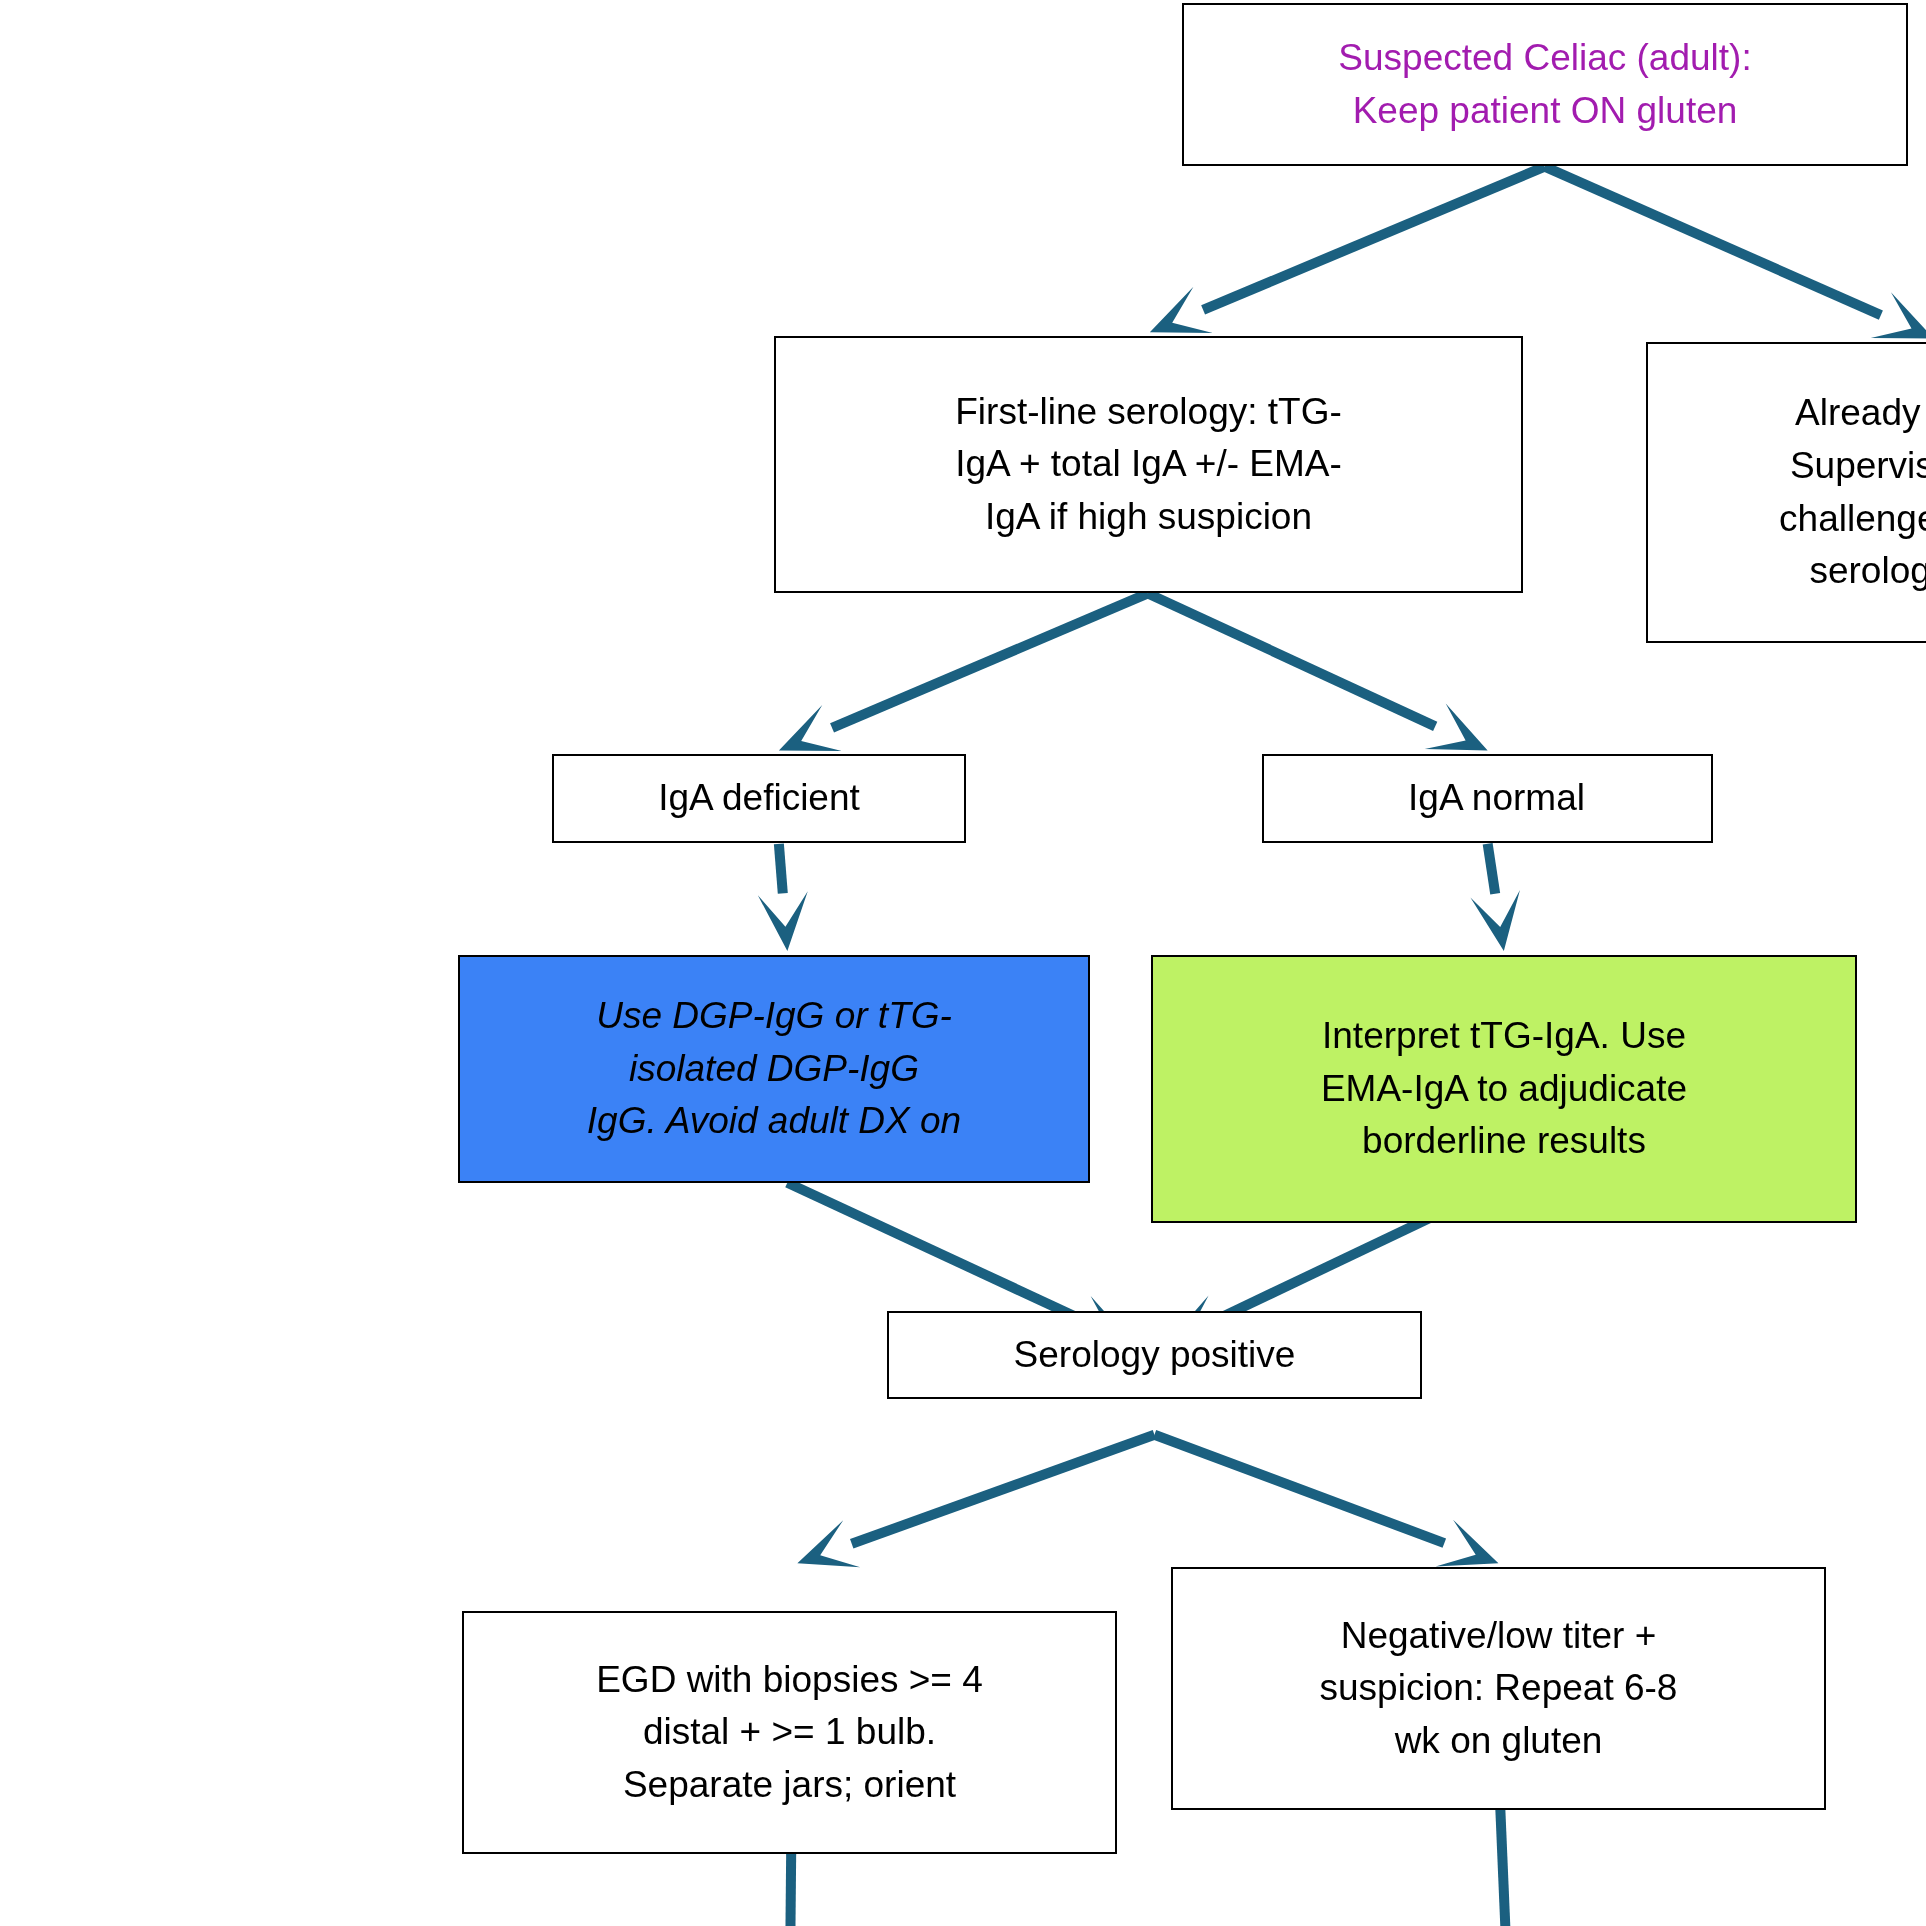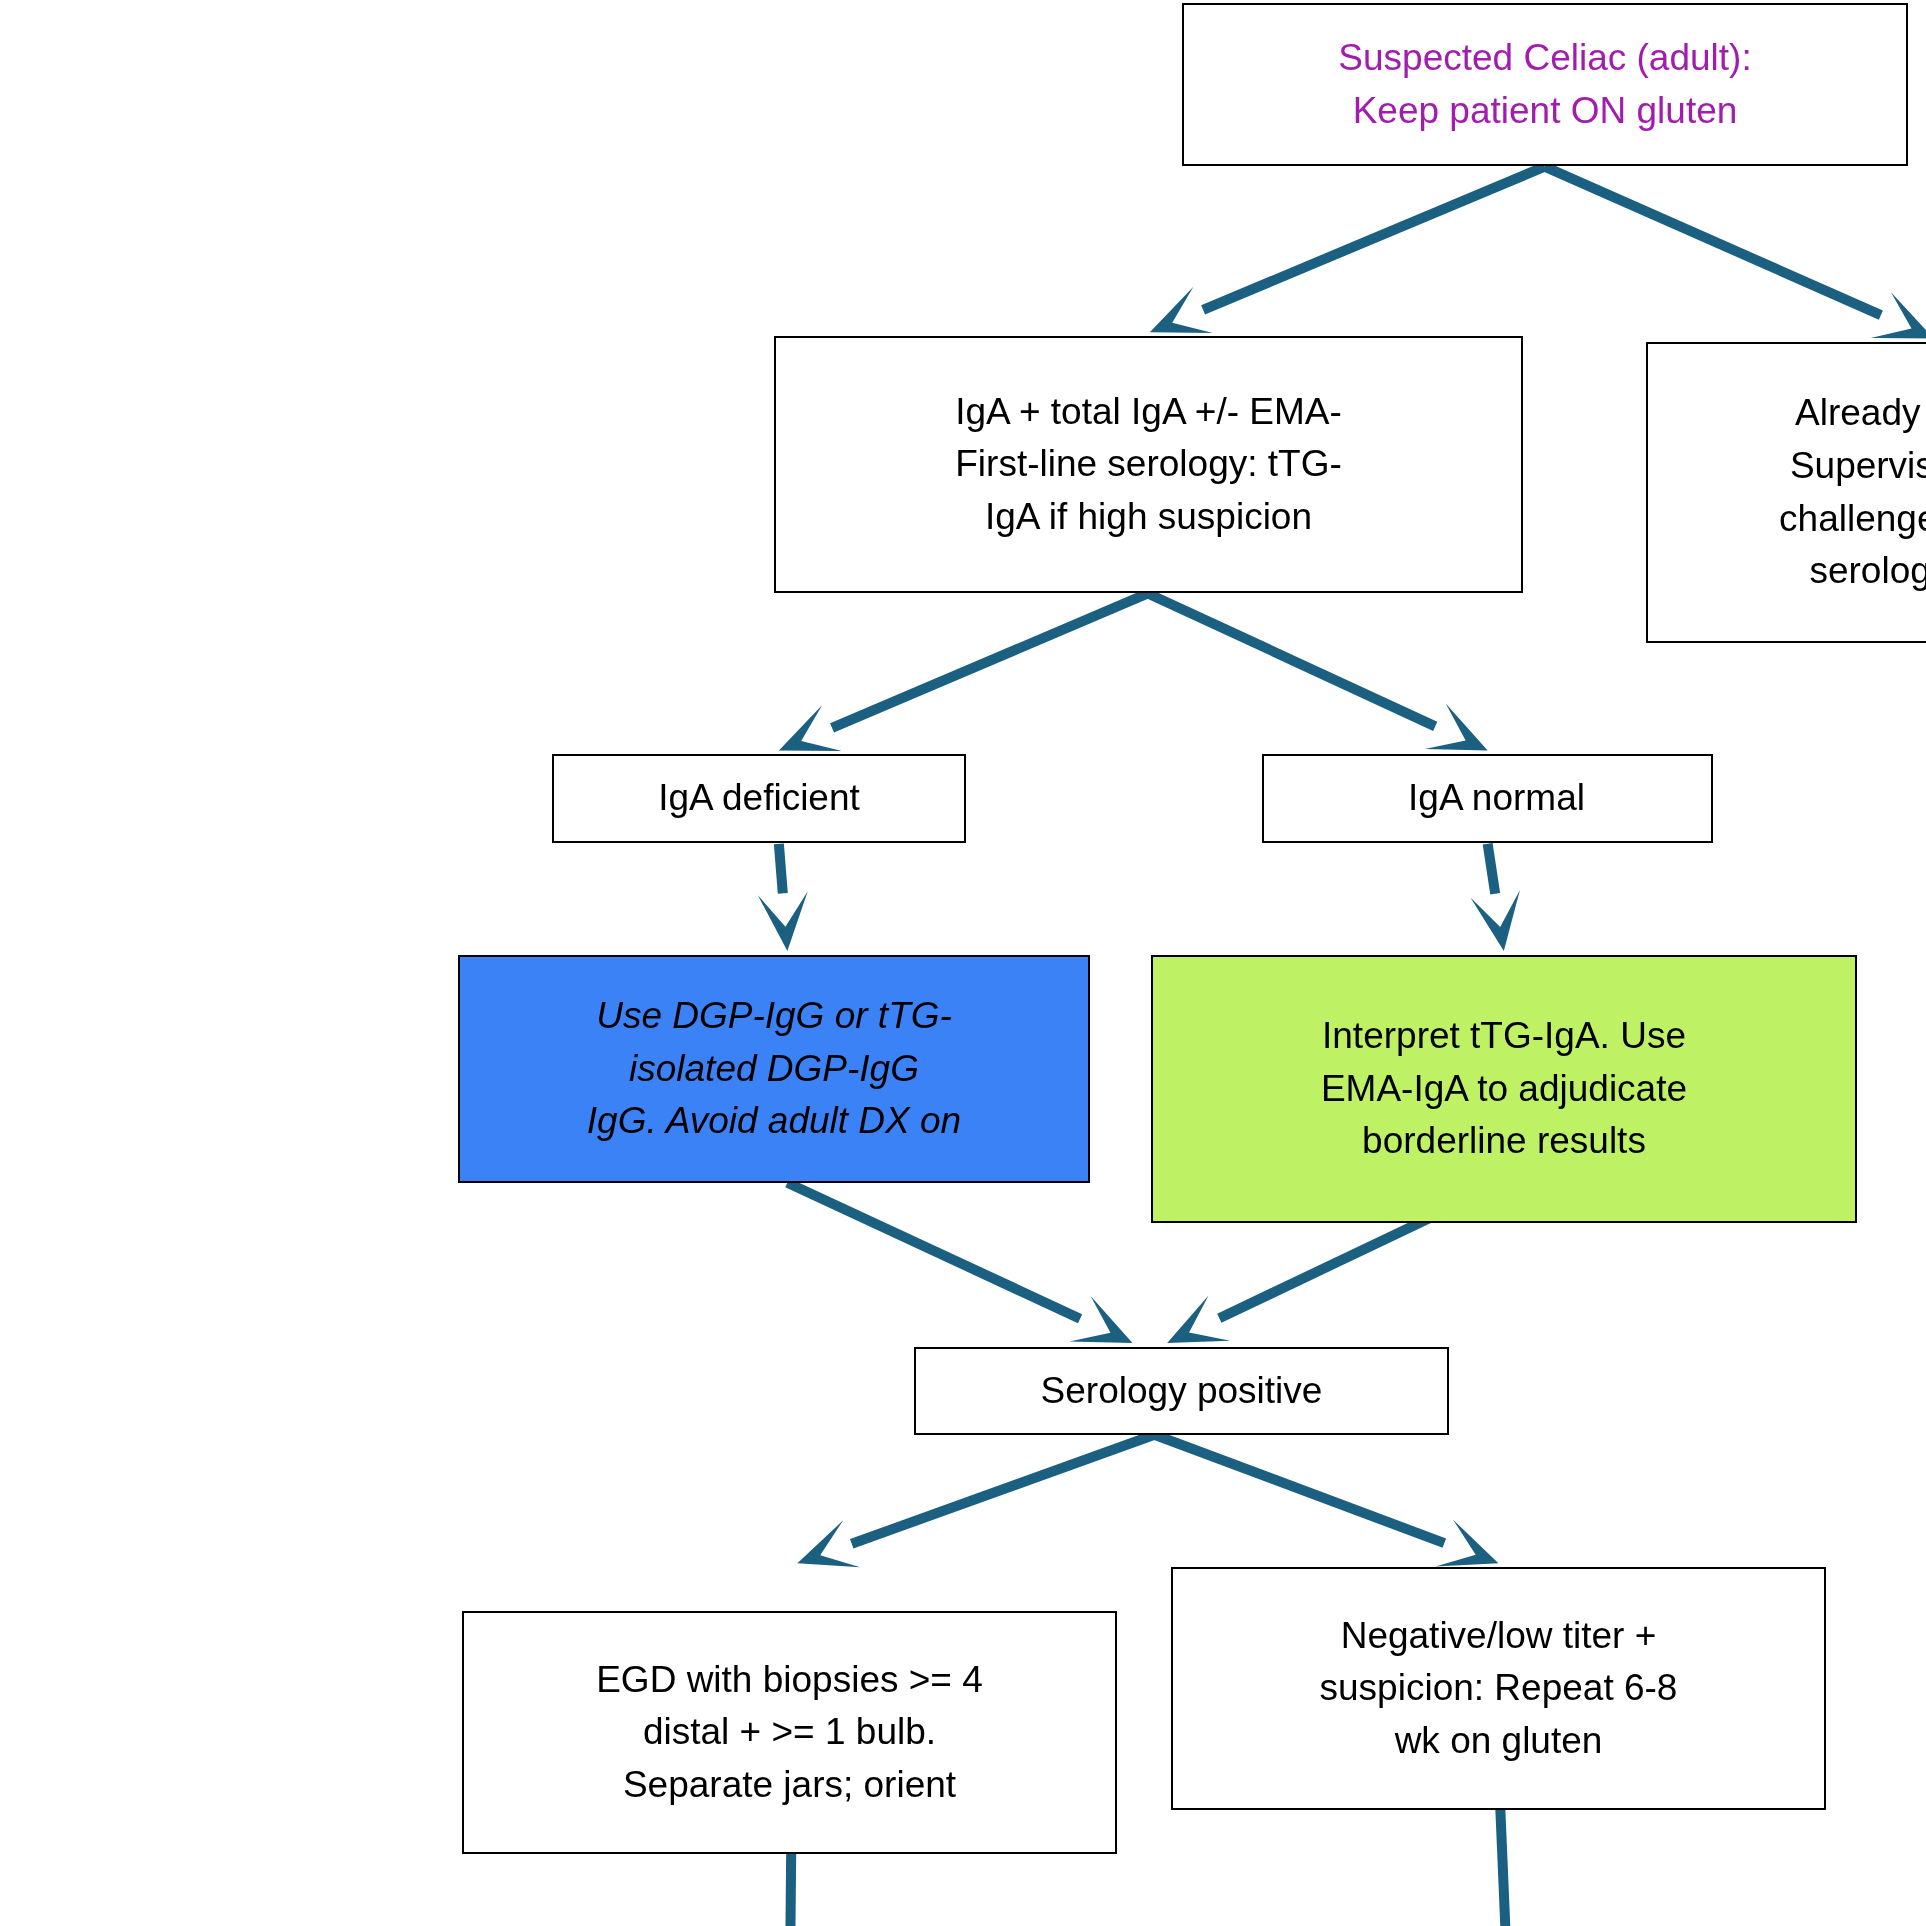--- a/index.html
+++ b/index.html
@@ -111,22 +111,22 @@
         <polygon points="2990,6030 2832.5411287009156,6073.951152990773 2927.5877902610455,6021.4141933692445 2850.257872542157,5945.164053529438" fill="#1b6080"></polygon>
       </g>
     </svg>
 
   <div id="nodes-layer">
       <div class="node" style="left: 1182px; top: 3.1px; width: 726px; height: 163px; border-color: rgb(0, 0, 0); background: rgb(255, 255, 255); color: #a21caf;">
         <span class="line">Suspected Celiac (adult):</span>
         <span class="line">Keep patient ON gluten</span>
       </div>
       <div class="node" style="left: 774px; top: 336px; width: 749px; height: 257px; border-color: rgb(0, 0, 0); background: rgb(255, 255, 255); color: rgb(0, 0, 0);">
+        <span class="line">First-line serology: tTG-</span>
         <span class="line">IgA + total IgA +/- EMA-</span>
-        <span class="line">First-line serology: tTG-</span>
         <span class="line">IgA if high suspicion</span>
       </div>
       <div class="node" style="left: 1646px; top: 342px; width: 584px; height: 301px; border-color: rgb(0, 0, 0); background: rgb(255, 255, 255); color: rgb(0, 0, 0);">
         <span class="line">Already on GFD?</span>
         <span class="line">Supervised gluten</span>
         <span class="line">challenge -&gt; repeat</span>
         <span class="line">serology/biopsy</span>
       </div>
       <div class="node" style="left: 552px; top: 754px; width: 414px; height: 89px; border-color: rgb(0, 0, 0); background: rgb(255, 255, 255); color: rgb(0, 0, 0);">
         <span class="line">IgA deficient</span>
@@ -137,21 +137,21 @@
       <div class="node" style="left: 458px; top: 955px; width: 632px; height: 228px; border-color: rgb(0, 0, 0); background: #3b82f6; color: rgb(0, 0, 0); font-style: italic;">
         <span class="line">Use DGP-IgG or tTG-</span>
         <span class="line">isolated DGP-IgG</span>
         <span class="line">IgG. Avoid adult DX on</span>
       </div>
       <div class="node" style="left: 1151px; top: 955px; width: 706px; height: 268px; border-color: rgb(0, 0, 0); background: #bef264; color: rgb(0, 0, 0);">
         <span class="line">Interpret tTG-IgA. Use</span>
         <span class="line">EMA-IgA to adjudicate</span>
         <span class="line">borderline results</span>
       </div>
-      <div class="node" style="left: 887px; top: 1347px; width: 535px; height: 88px; border-color: rgb(0, 0, 0); background: rgb(255, 255, 255); color: rgb(0, 0, 0); margin-left: 27px;">
+      <div class="node" style="left: 887px; top: 1311px; width: 535px; height: 88px; border-color: rgb(0, 0, 0); background: rgb(255, 255, 255); color: rgb(0, 0, 0);">
         <span class="line">Serology positive</span>
       </div>
       <div class="node" style="left: 462px; top: 1567px; width: 655px; height: 243px; border-color: rgb(0, 0, 0); background: rgb(255, 255, 255); color: rgb(0, 0, 0); margin-top: 44px;">
         <span class="line">EGD with biopsies &gt;= 4</span>
         <span class="line">distal + &gt;= 1 bulb.</span>
         <span class="line">Separate jars; orient</span>
       </div>
       <div class="node" style="left: 1171px; top: 1567px; width: 655px; height: 243px; border-color: rgb(0, 0, 0); background: rgb(255, 255, 255); color: rgb(0, 0, 0);">
         <span class="line">Negative/low titer +</span>
         <span class="line">suspicion: Repeat 6-8</span>

